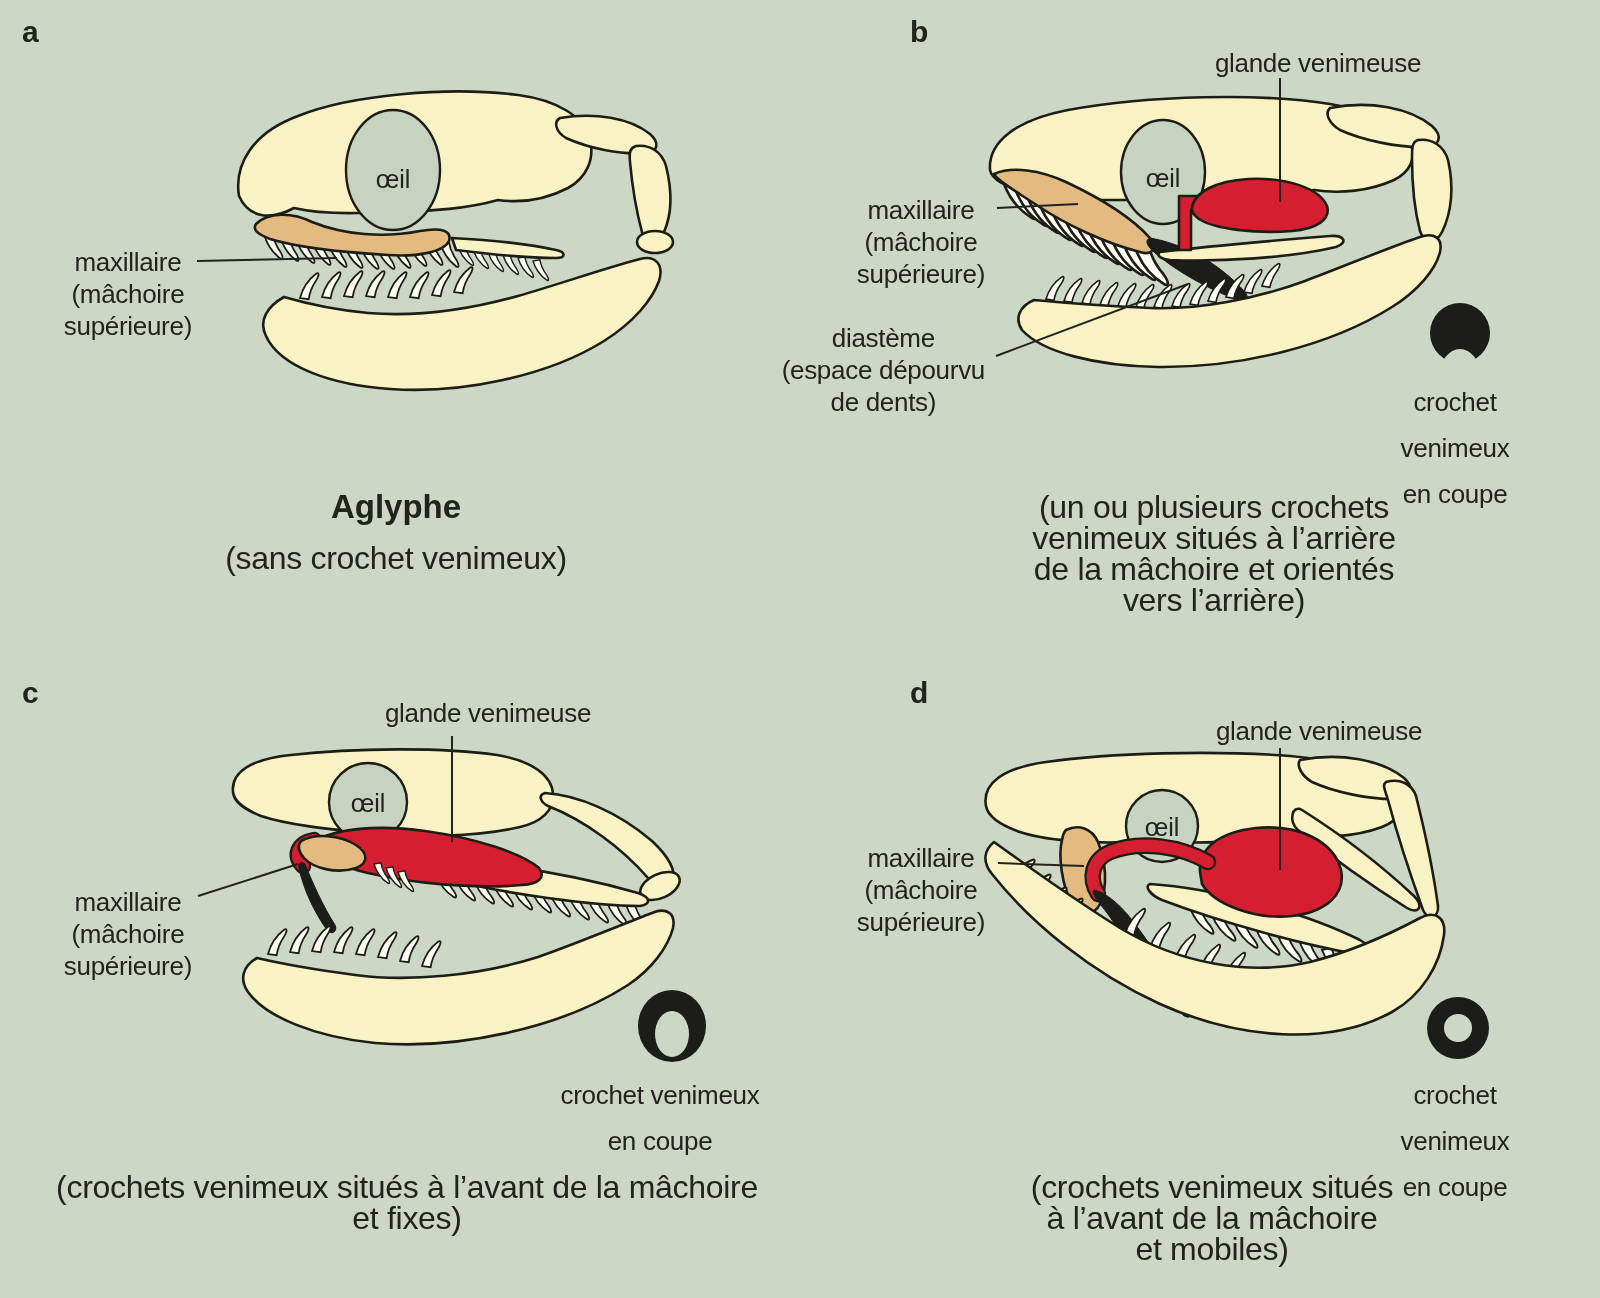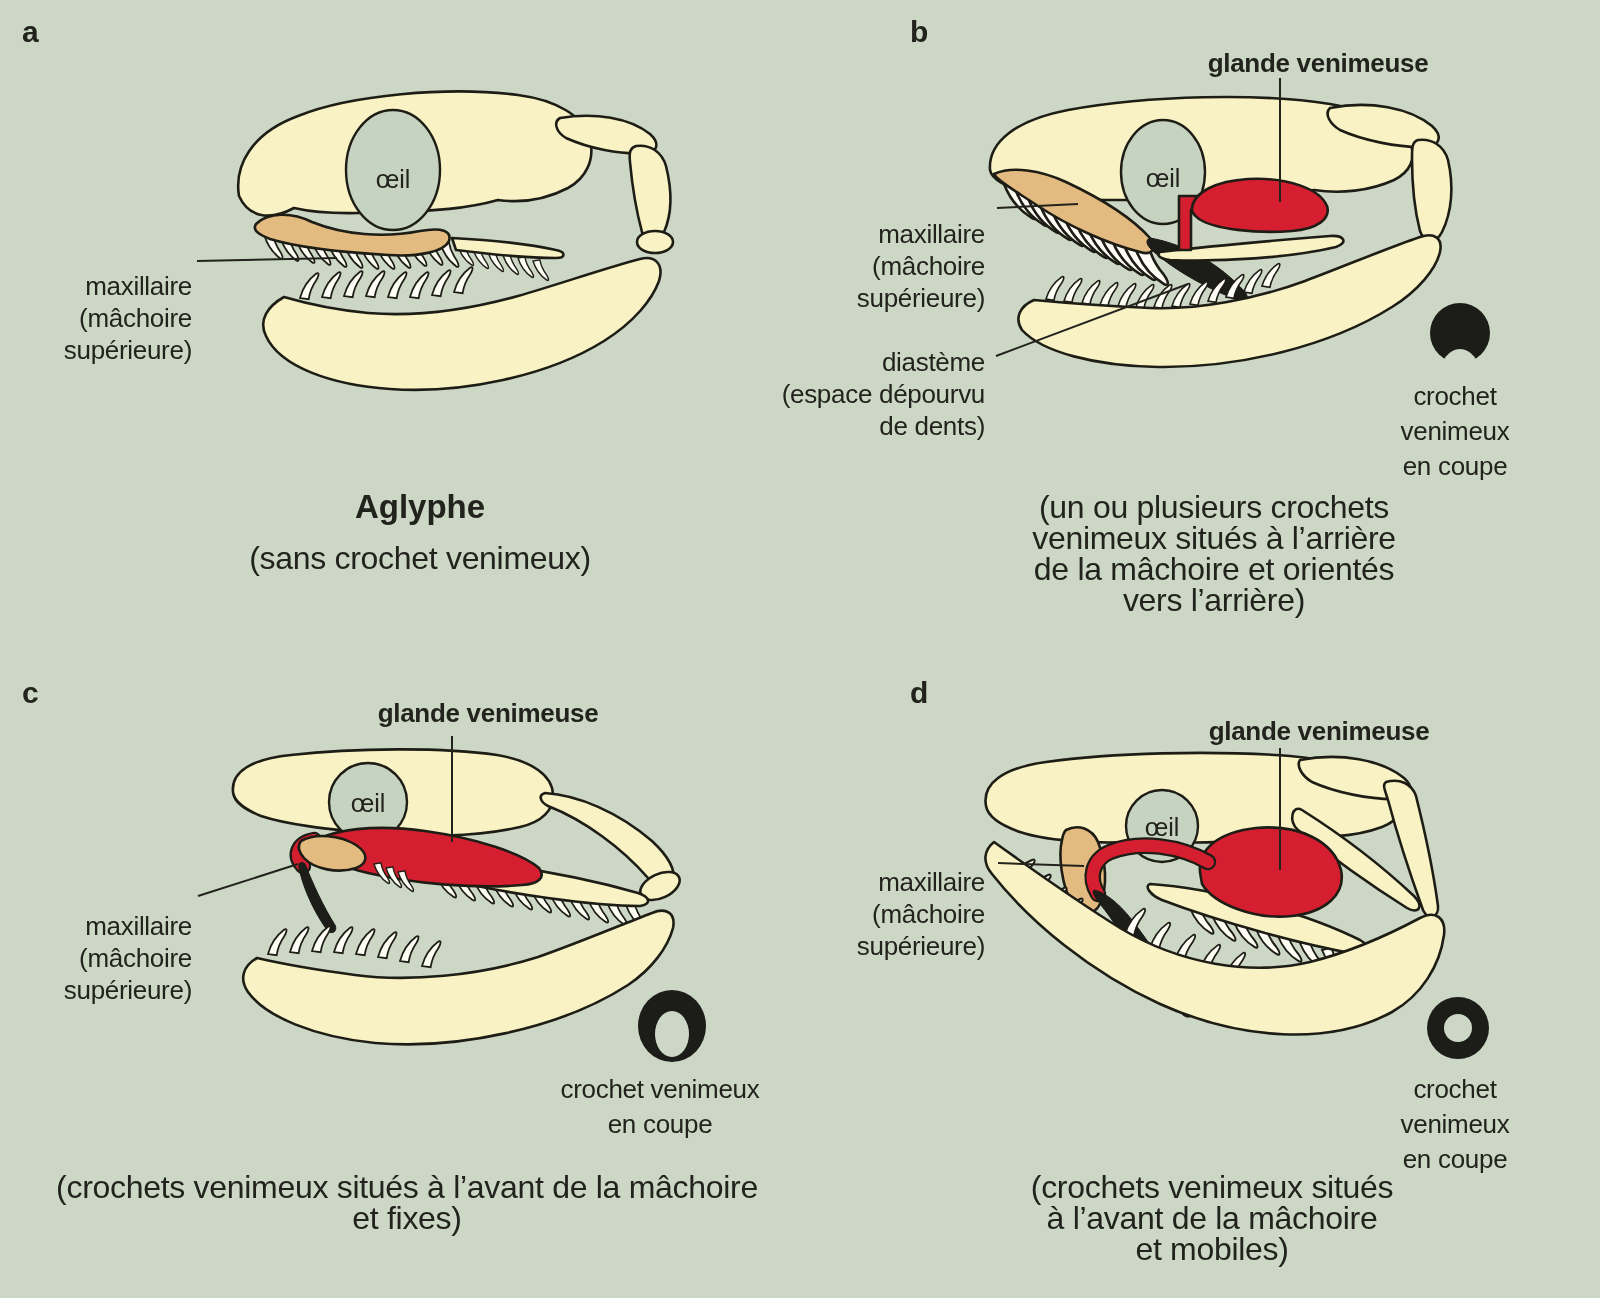--- a/index.html
+++ b/index.html
@@ -16,31 +16,31 @@
   .letter{
     position:absolute;
     font-size:30px;font-weight:bold;line-height:36px;
   }
   .label{
     position:absolute;
     font-size:26px;line-height:32px;
     white-space:pre-line;
     letter-spacing:-0.3px;
   }
-  .label.right{text-align:right;margin-top:24px;}
-  .label.center{text-align:right;transform:translateX(-50%);font-weight:bold;}
+  .label.right{text-align:center;}
+  .label.center{text-align:right;transform:translateX(-50%);}
   .caption{
     position:absolute;
     text-align:center;transform:translateX(-50%);
     white-space:pre-line;
   }
   .cap-title{font-size:33px;font-weight:bold;line-height:36px;}
   .cap-sub{font-size:32px;line-height:31px;letter-spacing:-0.3px;}
   .fangtext{
-    position:absolute;font-size:26px;line-height:35px;
+    position:absolute;font-size:26px;line-height:46px;
     text-align:center;transform:translateX(-50%);
     white-space:pre-line;letter-spacing:-0.3px;
   }
   .svg-eye-text{
     font-family:"Liberation Sans", sans-serif;
     font-size:25px;fill:#23231d;
   }
   svg .bone{fill:#f9f2c4;stroke:#1d1d15;stroke-width:2.6;stroke-linejoin:round;}
   svg .eye{fill:#c6d3c0;stroke:#1d1d15;stroke-width:2.4;}
   svg .maxilla{fill:#e3ba80;stroke:#1d1d15;stroke-width:2.6;stroke-linejoin:round;}
@@ -119,21 +119,21 @@
            C634,322 652,300 659,281 C664,265 656,255 640,259 C602,269 560,284 518,296
            C468,310 418,317 368,313 C336,310 308,304 284,297 Z"></path>
 
       <line class="leader" x1="197" y1="261" x2="337" y2="258"></line>
     </svg>
 
     <div class="label right" style="right:1408px;top:246px">maxillaire
 (mâchoire
 supérieure)</div>
 
-    <div class="caption" style="left:420px;top:471px">
+    <div class="caption" style="left:396px;top:471px">
       <div class="cap-title">Aglyphe</div>
       <div class="cap-sub">(sans crochet venimeux)</div>
     </div>
   </div>
 
   <div class="panel">
     <div class="letter" style="left:910px;top:14px">b</div>
 
     <svg class="art" style="left:800px;top:0" width="800" height="650" viewBox="800 0 800 650">
 

